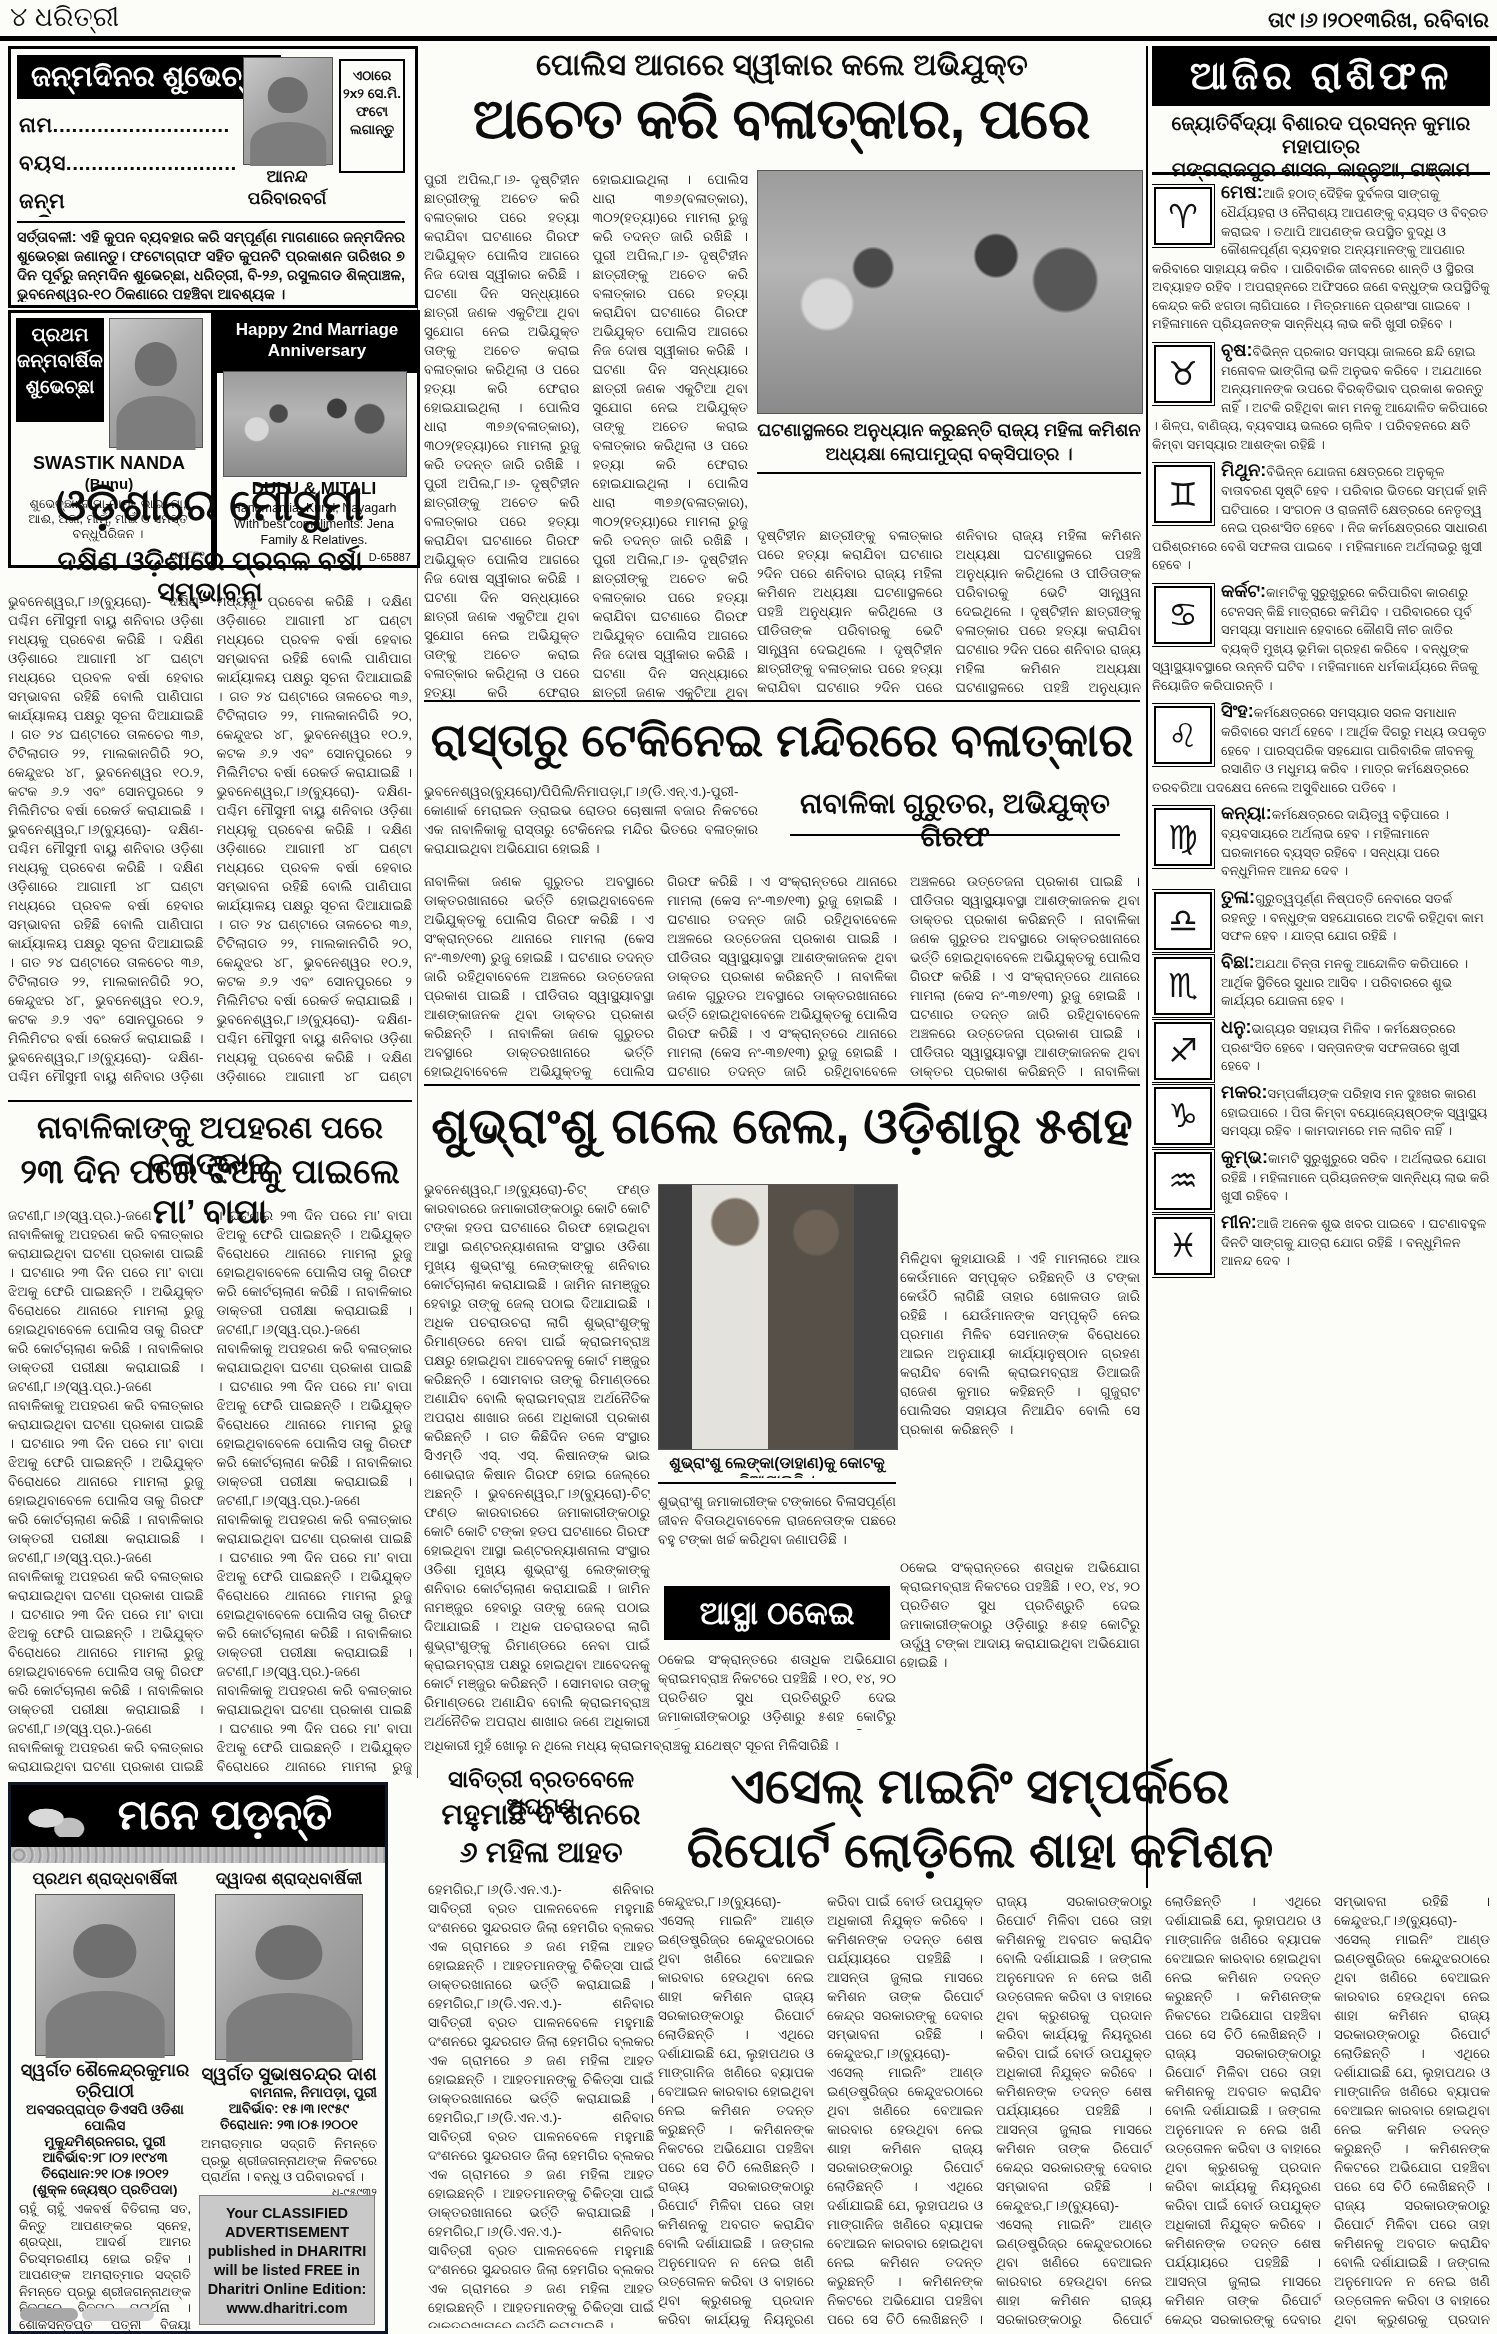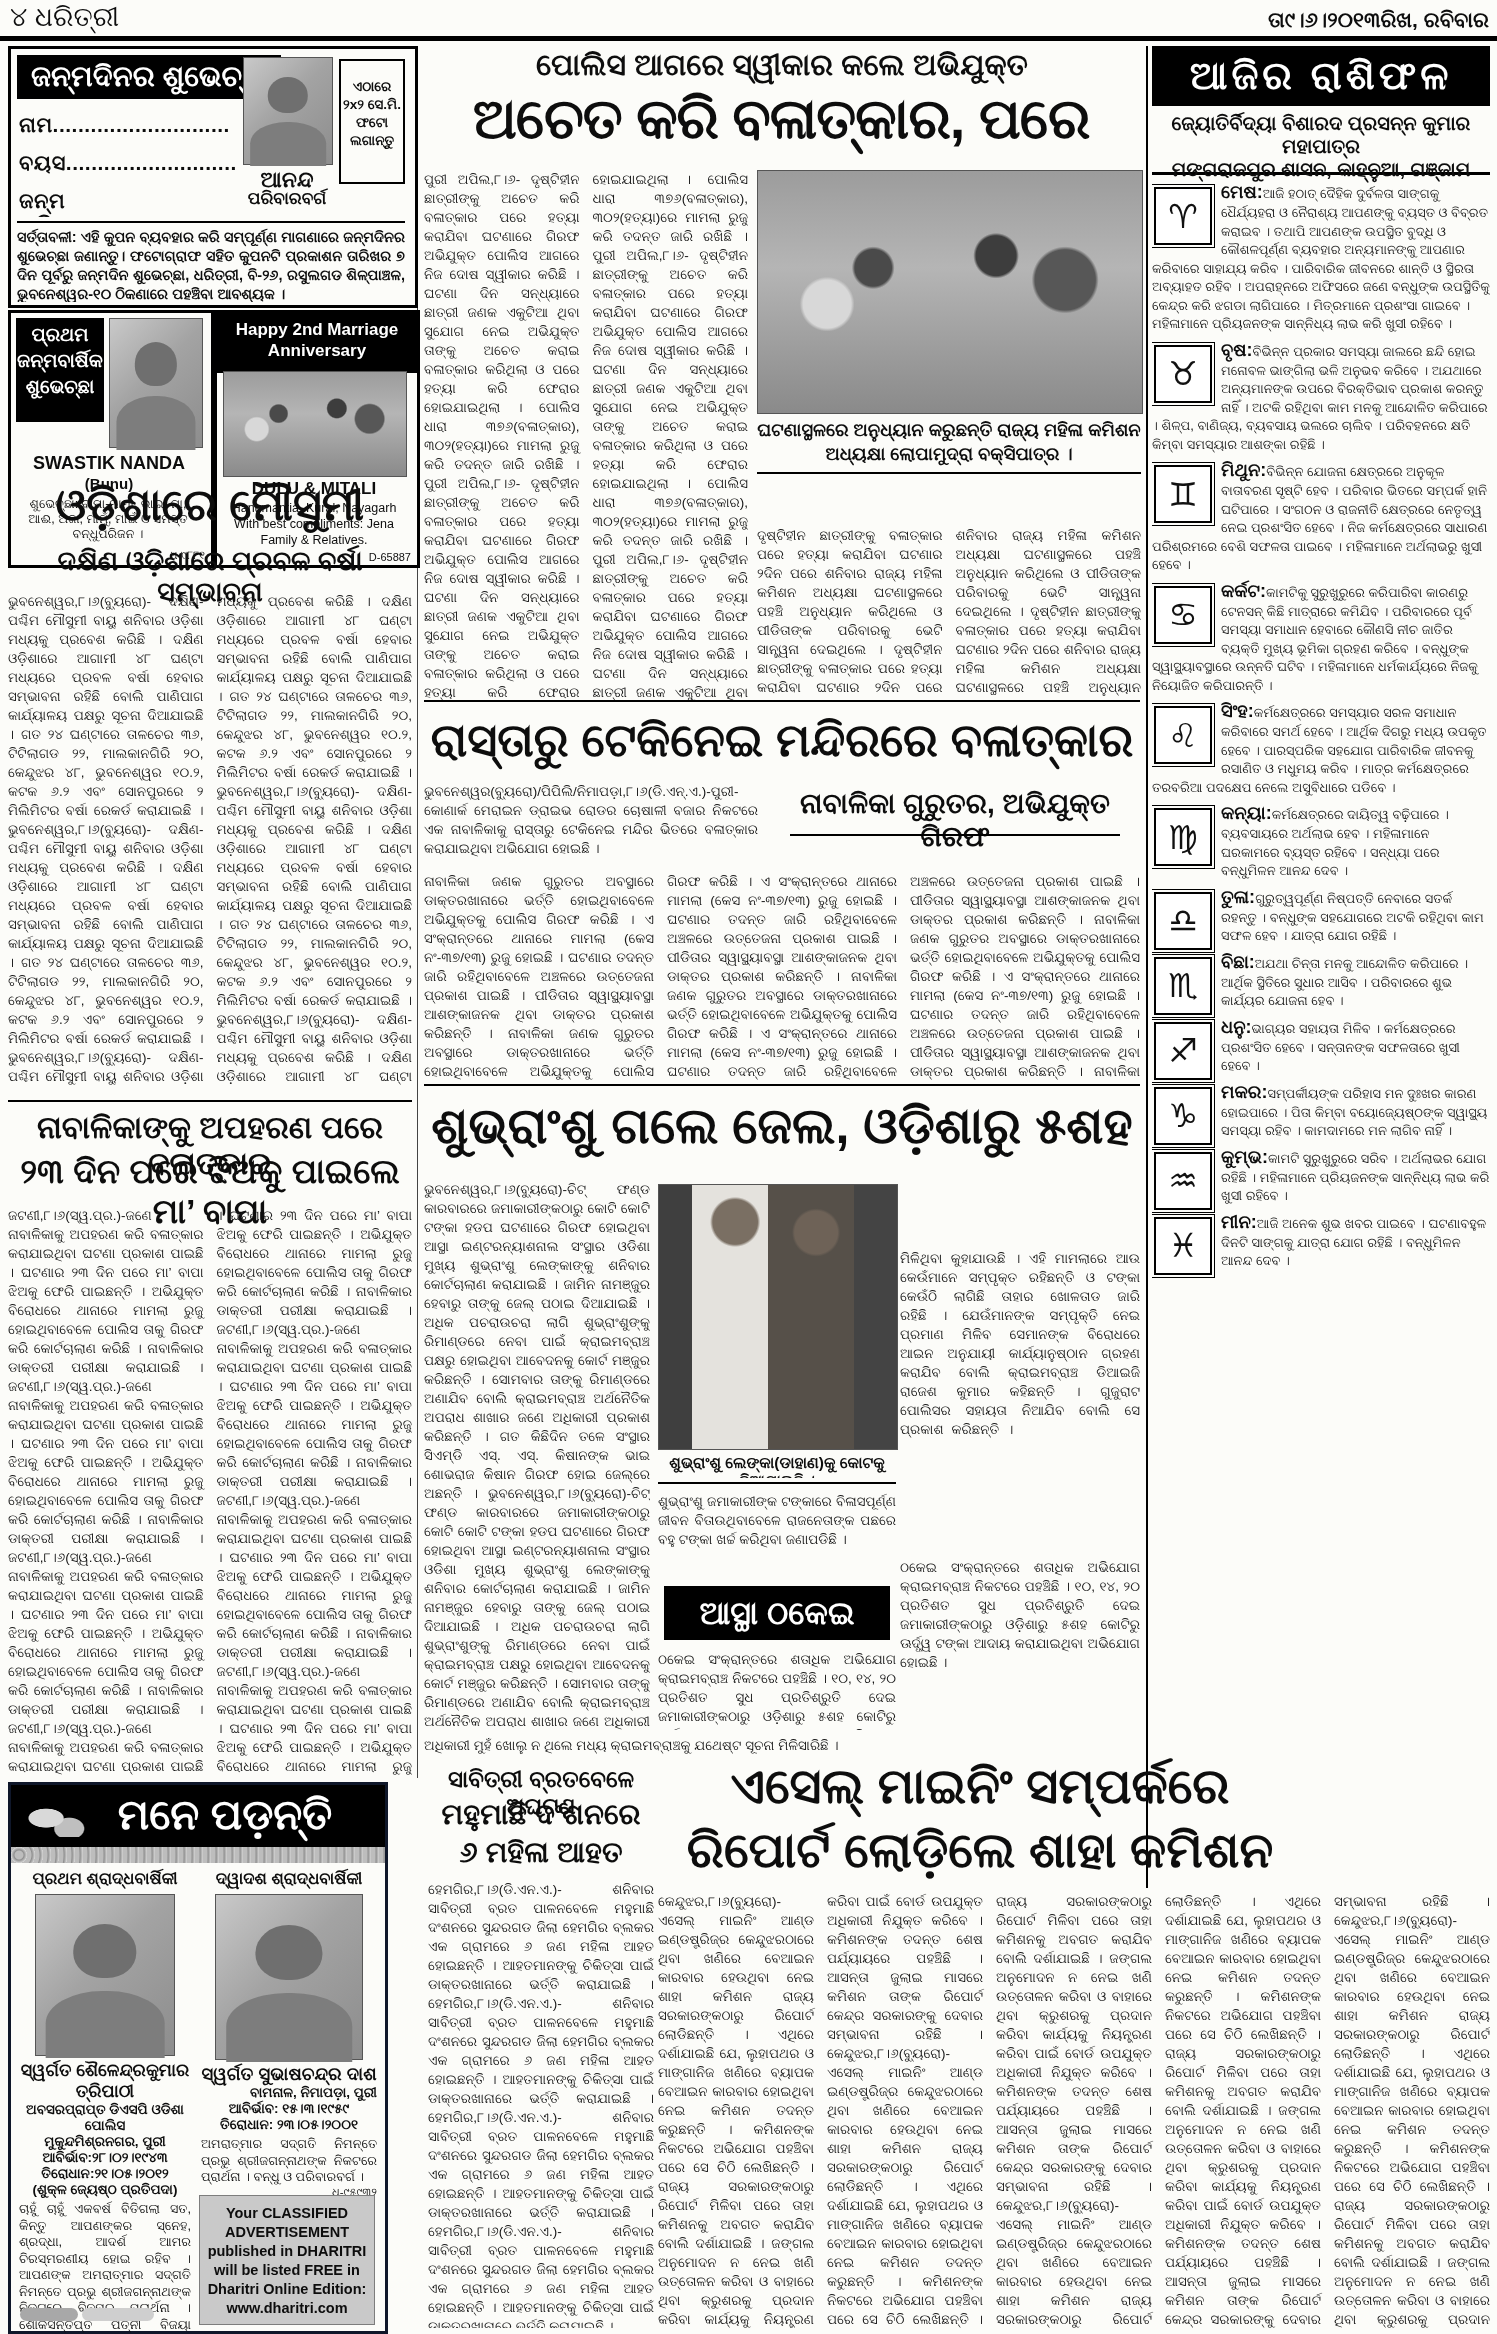--- a/index.html
+++ b/index.html
@@ -57,23 +57,23 @@
 
   <div class="abs" style="left:417px;top:46px;width:1px;height:1732px;background:#444;"></div>
   <div class="abs" style="left:1146px;top:46px;width:2px;height:1842px;background:#000;"></div>
 
   <div class="abs" style="left:8px;top:46px;width:404px;height:256px;border:3px solid #000;">
     <div class="abs blackbox b" style="left:6px;top:6px;font-size:29px;padding:5px 14px;">ଜନ୍ମଦିନର ଶୁଭେଚ୍ଛା</div>
     <div class="abs dotted-label hide" style="left:8px;top:64px;width:216px;height:28px;">ନାମ............................</div>
     <div class="abs dotted-label hide" style="left:8px;top:102px;width:216px;height:28px;">ବୟସ...........................</div>
     <div class="abs dotted-label hide" style="left:8px;top:140px;width:216px;height:28px;">ଜନ୍ମ ତାରିଖ....................</div>
     <div class="abs ph ph-portrait" style="left:232px;top:8px;width:88px;height:106px;"></div>
-    <div class="abs b ctr" style="left:212px;top:118px;width:128px;font-size:22px;">ଆନନ୍ଦ</div>
+    <div class="abs b ctr" style="left:212px;top:118px;width:128px;font-size:17px;">ଆନନ୍ଦ</div>
     <div class="abs b ctr" style="left:212px;top:140px;width:128px;font-size:17px;">ପରିବାରବର୍ଗ</div>
-    <div class="abs b ctr hide" style="left:328px;top:10px;width:62px;height:104px;border:2px solid #000;font-size:13.5px;line-height:18px;padding-top:17px;">ଏଠାରେ ୨x୨ ସେ.ମି. ଫଟୋ ଲଗାନ୍ତୁ</div>
+    <div class="abs b ctr hide" style="left:328px;top:10px;width:62px;height:104px;border:2px solid #000;font-size:13.5px;line-height:18px;padding-top:6px;">ଏଠାରେ ୨x୨ ସେ.ମି. ଫଟୋ ଲଗାନ୍ତୁ</div>
     <div class="abs b jt hide" style="left:6px;top:172px;width:388px;height:74px;border-top:2px solid #000;padding-top:5px;font-size:14.5px;line-height:19px;">ସର୍ତ୍ତାବଳୀ: ଏହି କୁପନ ବ୍ୟବହାର କରି ସମ୍ପୂର୍ଣ୍ଣ ମାଗଣାରେ ଜନ୍ମଦିନର ଶୁଭେଚ୍ଛା ଜଣାନ୍ତୁ। ଫଟୋଗ୍ରାଫ ସହିତ କୁପନଟି ପ୍ରକାଶନ ତାରିଖର ୭ ଦିନ ପୂର୍ବରୁ ଜନ୍ମଦିନ ଶୁଭେଚ୍ଛା, ଧରିତ୍ରୀ, ବି-୨୬, ରସୁଲଗଡ ଶିଳ୍ପାଞ୍ଚଳ, ଭୁବନେଶ୍ୱର-୧୦ ଠିକଣାରେ ପହଞ୍ଚିବା ଆବଶ୍ୟକ ।</div>
   </div>
 
   <div class="abs" style="left:8px;top:310px;width:200px;height:252px;border:3px solid #000;">
     <div class="abs blackbox b ctr hide" style="left:5px;top:5px;width:88px;height:100px;font-size:19px;line-height:26px;padding-top:4px;">ପ୍ରଥମ ଜନ୍ମବାର୍ଷିକ ଶୁଭେଚ୍ଛା</div>
     <div class="abs ph ph-portrait" style="left:98px;top:5px;width:92px;height:128px;"></div>
     <div class="abs b ctr" style="left:0;top:140px;width:196px;font-size:18px;">SWASTIK NANDA</div>
     <div class="abs b ctr" style="left:0;top:162px;width:196px;font-size:15px;">(Bunu)</div>
     <div class="abs ctr hide" style="left:6px;top:184px;width:182px;height:46px;font-size:12.5px;line-height:15px;">ଶୁଭେଚ୍ଛା: ବାପା-ମାମା, ଭାଇ, ମା, ଆଈ, ଅଜା, ମାମୁଁ, ମାଇଁ ଓ ସମସ୍ତ ବନ୍ଧୁପରିଜନ ।</div>
     <div class="abs" style="right:6px;bottom:3px;font-size:11.5px;">ଧ-୯୮୮୧</div>

